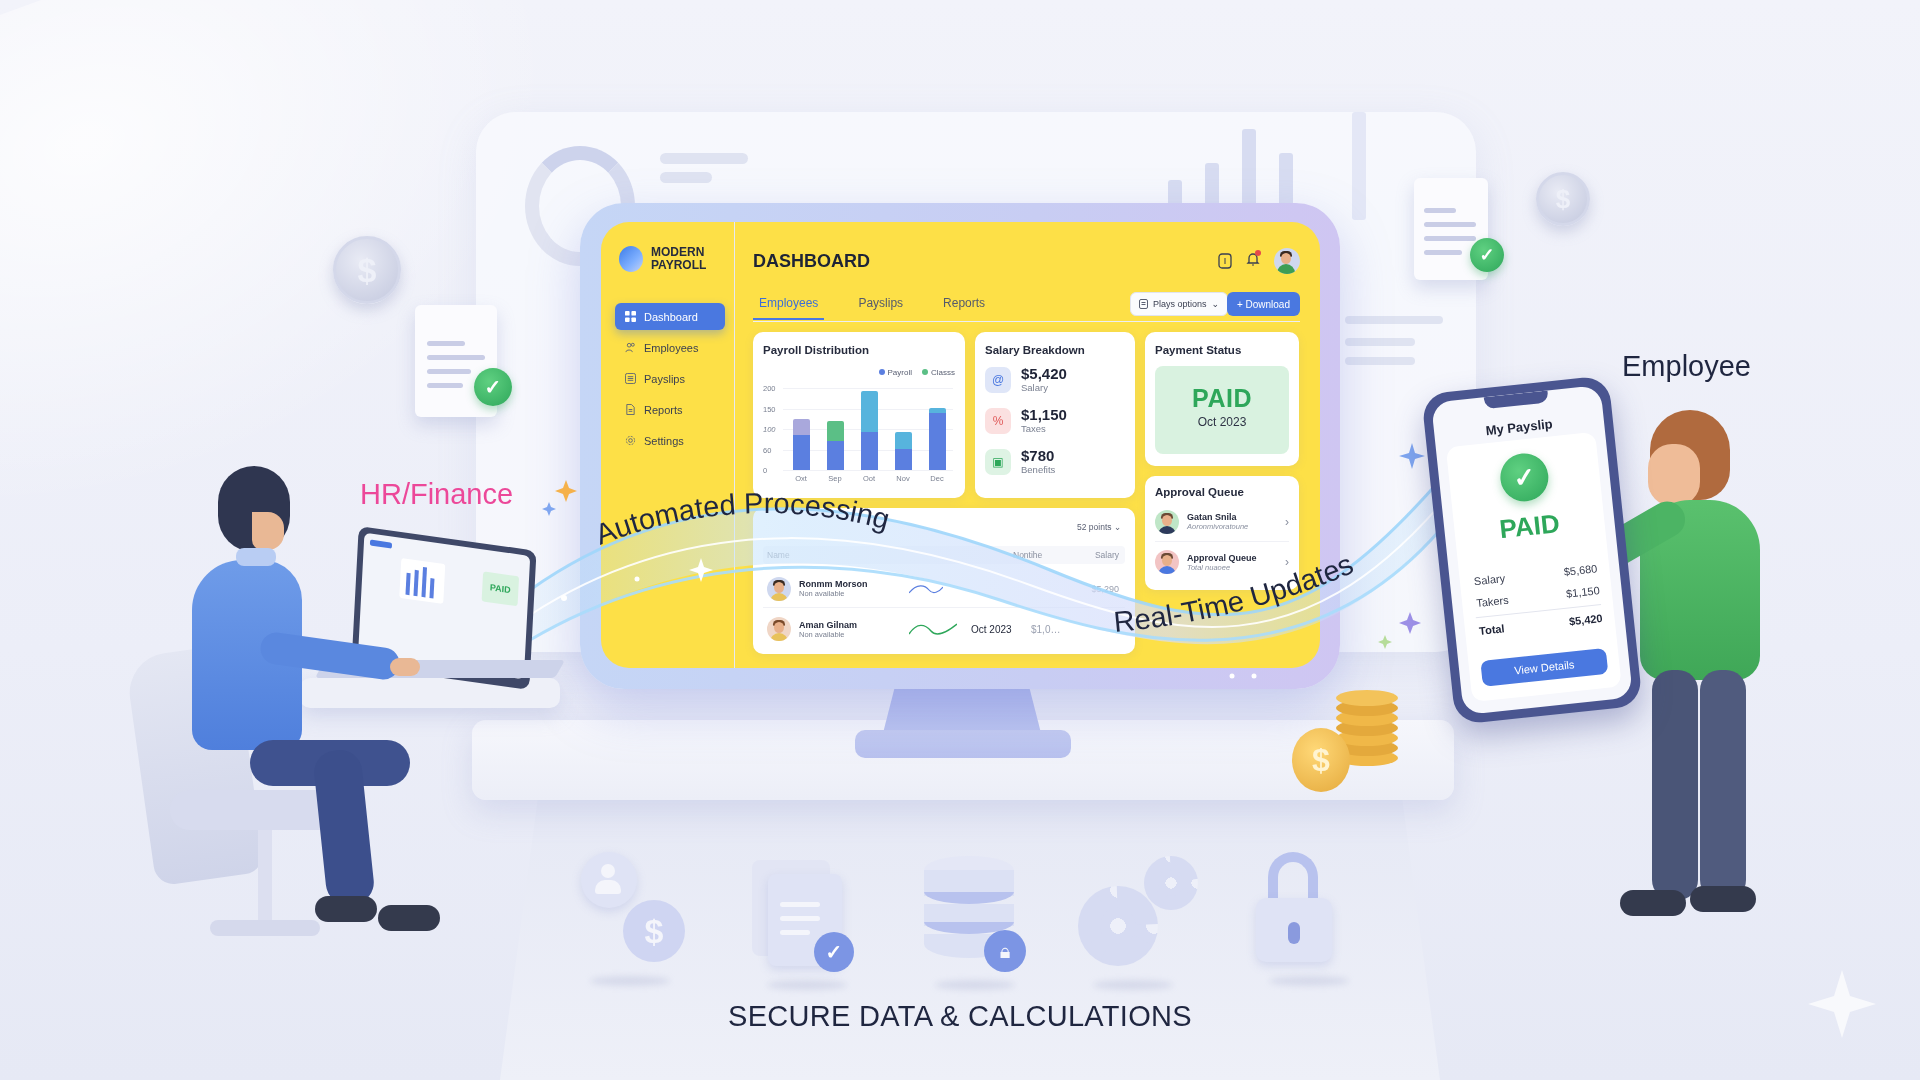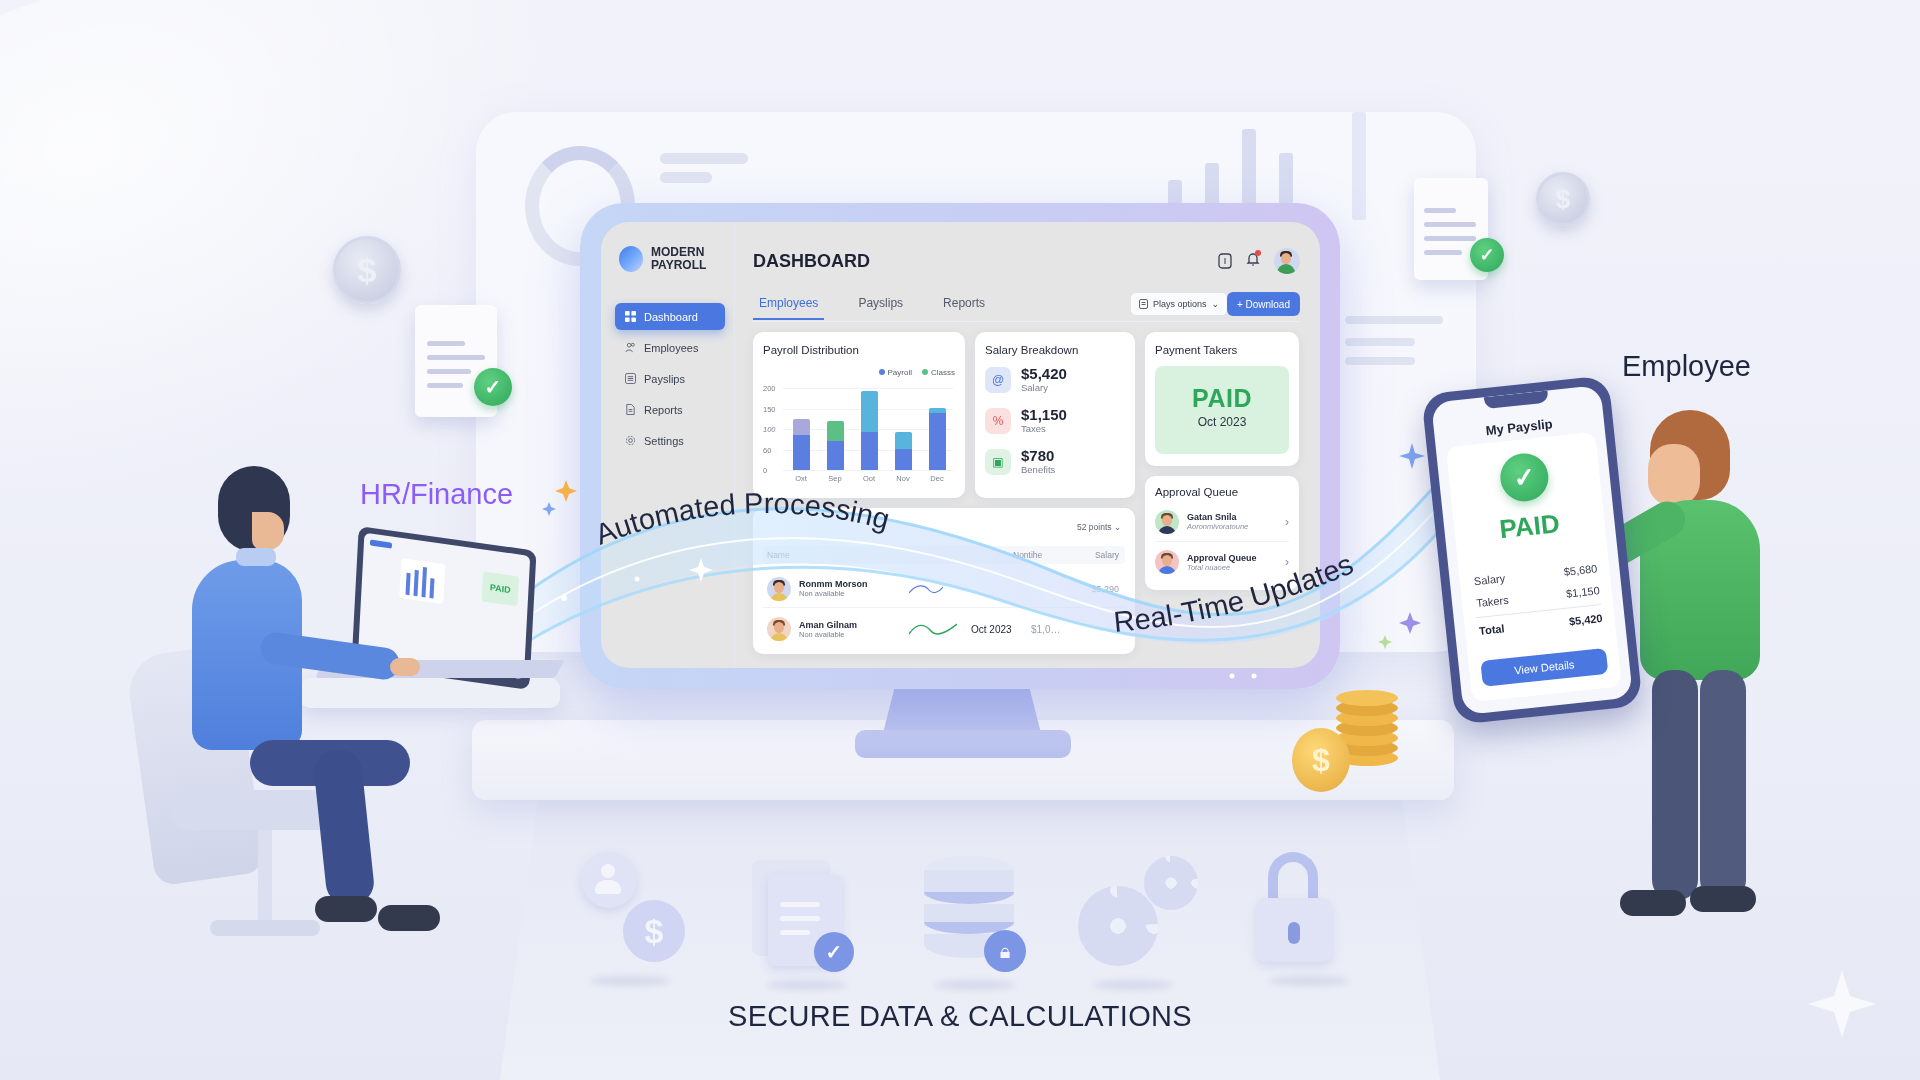--- a/index.html
+++ b/index.html
@@ -11,21 +11,21 @@
 
 .bg-panel{left:476px;top:112px;width:1000px;height:540px;border-radius:40px;background:rgba(248,249,253,.75);box-shadow:0 10px 40px rgba(150,160,210,.15)}
 .bg-ring{left:525px;top:146px;width:110px;height:120px;border-radius:50%;border:14px solid #e1e4f1;border-top-color:#cdd3ec;border-right-color:#d6dbef}
 .bg-line{height:11px;border-radius:6px;background:#dfe3f1}
 .bg-bar{width:14px;border-radius:3px;background:#d7dcf1}
 
 .desk-top{left:472px;top:720px;width:982px;height:80px;border-radius:14px;background:linear-gradient(180deg,#f6f7fc,#eceef7);box-shadow:0 12px 30px rgba(150,160,210,.25)}
 .floor-plat{left:500px;top:800px;width:940px;height:280px;background:linear-gradient(180deg,#e6e9f5,#eef0f8);clip-path:polygon(4% 0,96% 0,100% 100%,0 100%)}
 
 .mon-frame{left:580px;top:203px;width:760px;height:486px;border-radius:44px;background:linear-gradient(90deg,#c5d6f6,#c8cdf3 60%,#cfc6f2);box-shadow:0 20px 50px rgba(130,140,220,.35)}
-.mon-screen{left:601px;top:222px;width:719px;height:446px;border-radius:28px;background:#e5e5e5;overflow:hidden}
+.mon-screen{left:601px;top:222px;width:719px;height:446px;border-radius:28px;background:#fde047;overflow:hidden}
 .mon-neck{left:882px;top:687px;width:160px;height:50px;background:linear-gradient(180deg,#aeb8ec,#bcc5f0);clip-path:polygon(8% 0,92% 0,100% 100%,0 100%)}
 .mon-base{left:855px;top:730px;width:216px;height:28px;border-radius:10px;background:linear-gradient(180deg,#c3cbf1,#b8c1ee)}
 
 .sidebar{position:absolute;left:0;top:0;width:134px;height:100%;border-right:1px solid #e7e9f2}
 .logo{position:absolute;left:18px;top:24px;display:flex;align-items:center;gap:8px}
 .logo-mark{width:24px;height:26px;border-radius:50%;background:linear-gradient(135deg,#3b7be8,#7fb0ff 60%,#c7d3f4)}
 .logo-text{font-size:12px;font-weight:700;line-height:13px;color:#262b3d}
 .nav{position:absolute;left:14px;top:81px;width:110px}
 .nav-item{height:27px;margin-bottom:4px;border-radius:6px;display:flex;align-items:center;gap:8px;padding-left:10px;font-size:11px;color:#3a3f51}
 .nav-item.active{background:#4a78e0;color:#fff;box-shadow:0 4px 10px rgba(74,120,224,.4)}
@@ -33,21 +33,21 @@
 .main{position:absolute;left:134px;top:0;right:0;bottom:0}
 .page-title{position:absolute;left:18px;top:29px;font-size:18px;font-weight:700;color:#1e2436}
 .top-icons{position:absolute;right:20px;top:26px;display:flex;gap:14px;align-items:center}
 .tabs{position:absolute;left:18px;top:74px;display:flex;gap:28px;font-size:12px;color:#545a6c}
 .tab{padding:0 6px 8px}
 .tab.active{color:#3d6fd6;border-bottom:2px solid #4a78e0}
 .tab-divider{position:absolute;left:18px;right:20px;top:99px;height:1px;background:#eceef5}
 .opt-btn{position:absolute;right:92px;top:70px;height:24px;padding:0 8px;border:1px solid #e1e4ee;border-radius:6px;font-size:9px;display:flex;align-items:center;gap:5px;color:#3a3f51;background:#fafbfd}
 .dl-btn{position:absolute;right:20px;top:70px;height:24px;padding:0 10px;border-radius:6px;background:#4a78e0;color:#fff;font-size:10px;display:flex;align-items:center;gap:4px}
 .card{position:absolute;background:#fff;border-radius:10px;box-shadow:0 2px 10px rgba(120,130,190,.12)}
-.card-title{font-size:11.5px;font-weight:400;color:#262b3d}
+.card-title{font-size:11.5px;font-weight:700;color:#262b3d}
 .legend{position:absolute;right:10px;top:36px;display:flex;gap:10px;font-size:8px;color:#5b6174}
 .dot{display:inline-block;width:6px;height:6px;border-radius:50%;margin-right:3px}
 .chart{position:absolute;left:10px;top:52px;width:190px;height:95px}
 .ytick{position:absolute;left:0;font-size:7.5px;color:#7a8091;transform:translateY(-50%)}
 .gridline{position:absolute;left:20px;right:0;height:1px;background:#f0f1f6}
 .bar-col{position:absolute;bottom:0;width:17px;display:flex;flex-direction:column-reverse;border-radius:2px 2px 0 0;overflow:hidden}
 .xtick{position:absolute;bottom:-13px;font-size:7.5px;color:#7a8091;width:30px;text-align:center}
 .sb-row{display:flex;align-items:center;gap:10px;margin-bottom:14px}
 .sb-ico{width:26px;height:26px;border-radius:7px;display:flex;align-items:center;justify-content:center;font-size:12px}
 .sb-amt{font-size:15px;font-weight:700;color:#1f2437;line-height:16px}
@@ -67,21 +67,21 @@
 .tbl-row{position:absolute;left:10px;right:10px;height:38px;display:flex;align-items:center;font-size:10px;border-bottom:1px solid #f0f1f6}
 
 .wave-svg{position:absolute;left:0;top:0;width:1920px;height:1080px;pointer-events:none}
 .label-big{font-size:29px;color:#1f2640;font-weight:500}
 
 .coin-silver{width:68px;height:68px;border-radius:50%;background:radial-gradient(circle at 40% 35%,#e9ebf5,#c3c8de);box-shadow:0 6px 14px rgba(140,150,190,.35);display:flex;align-items:center;justify-content:center;font-size:34px;font-weight:700;color:#eef0f8;border:3px solid #d4d8ea}
 .doc{background:#fbfbfe;border-radius:6px;box-shadow:0 8px 18px rgba(140,150,200,.3)}
 .doc-line{position:absolute;height:5px;border-radius:3px;background:#c9cde6}
 .check-green{border-radius:50%;background:radial-gradient(circle at 40% 35%,#5fd081,#2ea75a);color:#fff;display:flex;align-items:center;justify-content:center;font-weight:700;box-shadow:0 4px 8px rgba(46,167,90,.35)}
 
-.hr-label{left:360px;top:478px;font-size:29px;color:#8b5cf6}
+.hr-label{left:360px;top:478px;font-size:29px;color:#ec4899}
 .emp-label{left:1622px;top:350px;font-size:29px;color:#1f2640}
 
 .phone{left:1438px;top:384px;width:188px;height:332px;border-radius:26px;background:#4a5590;transform:rotate(-6deg);box-shadow:0 14px 30px rgba(60,70,140,.35)}
 .phone-screen{position:absolute;left:9px;top:9px;right:9px;bottom:9px;border-radius:20px;background:#f6f7fc;overflow:hidden}
 .notch{position:absolute;left:50%;top:0;width:64px;height:12px;margin-left:-32px;background:#4a5590;border-radius:0 0 10px 10px}
 .ps-card{position:absolute;left:10px;right:10px;top:46px;bottom:12px;background:#fff;border-radius:12px}
 .ps-row{position:absolute;left:14px;right:12px;display:flex;justify-content:space-between;font-size:11px;color:#3a3f51}
 .view-btn{position:absolute;left:12px;right:12px;bottom:14px;height:26px;border-radius:8px;background:#4a78e0;color:#fff;font-size:11px;display:flex;align-items:center;justify-content:center}
 
 .b-icon{position:absolute;width:110px;height:120px}
@@ -264,21 +264,21 @@
       <div class="sb-row">
         <div class="sb-ico" style="background:#def3e4;color:#2ea75a">▣</div>
         <div>
             <div class="sb-amt">$780</div>
             <div class="sb-lbl">Benefits</div>
           </div>
       </div>
     </div>
 
     <div class="card" style="left:410px;top:110px;width:154px;height:134px">
-      <div class="card-title" style="position:absolute;left:10px;top:12px">Payment Takers</div>
+      <div class="card-title" style="position:absolute;left:10px;top:12px">Payment Status</div>
       <div class="paid-box">
         <div class="paid-big">PAID</div>
         <div class="paid-date">Oct 2023</div>
       </div>
     </div>
 
     <div class="card" style="left:410px;top:254px;width:154px;height:114px;padding:10px">
       <div class="card-title" style="margin-bottom:4px">Approval Queue</div>
       <div class="aq-row">
         <div class="avatar" style="background:#bfe6c7">

